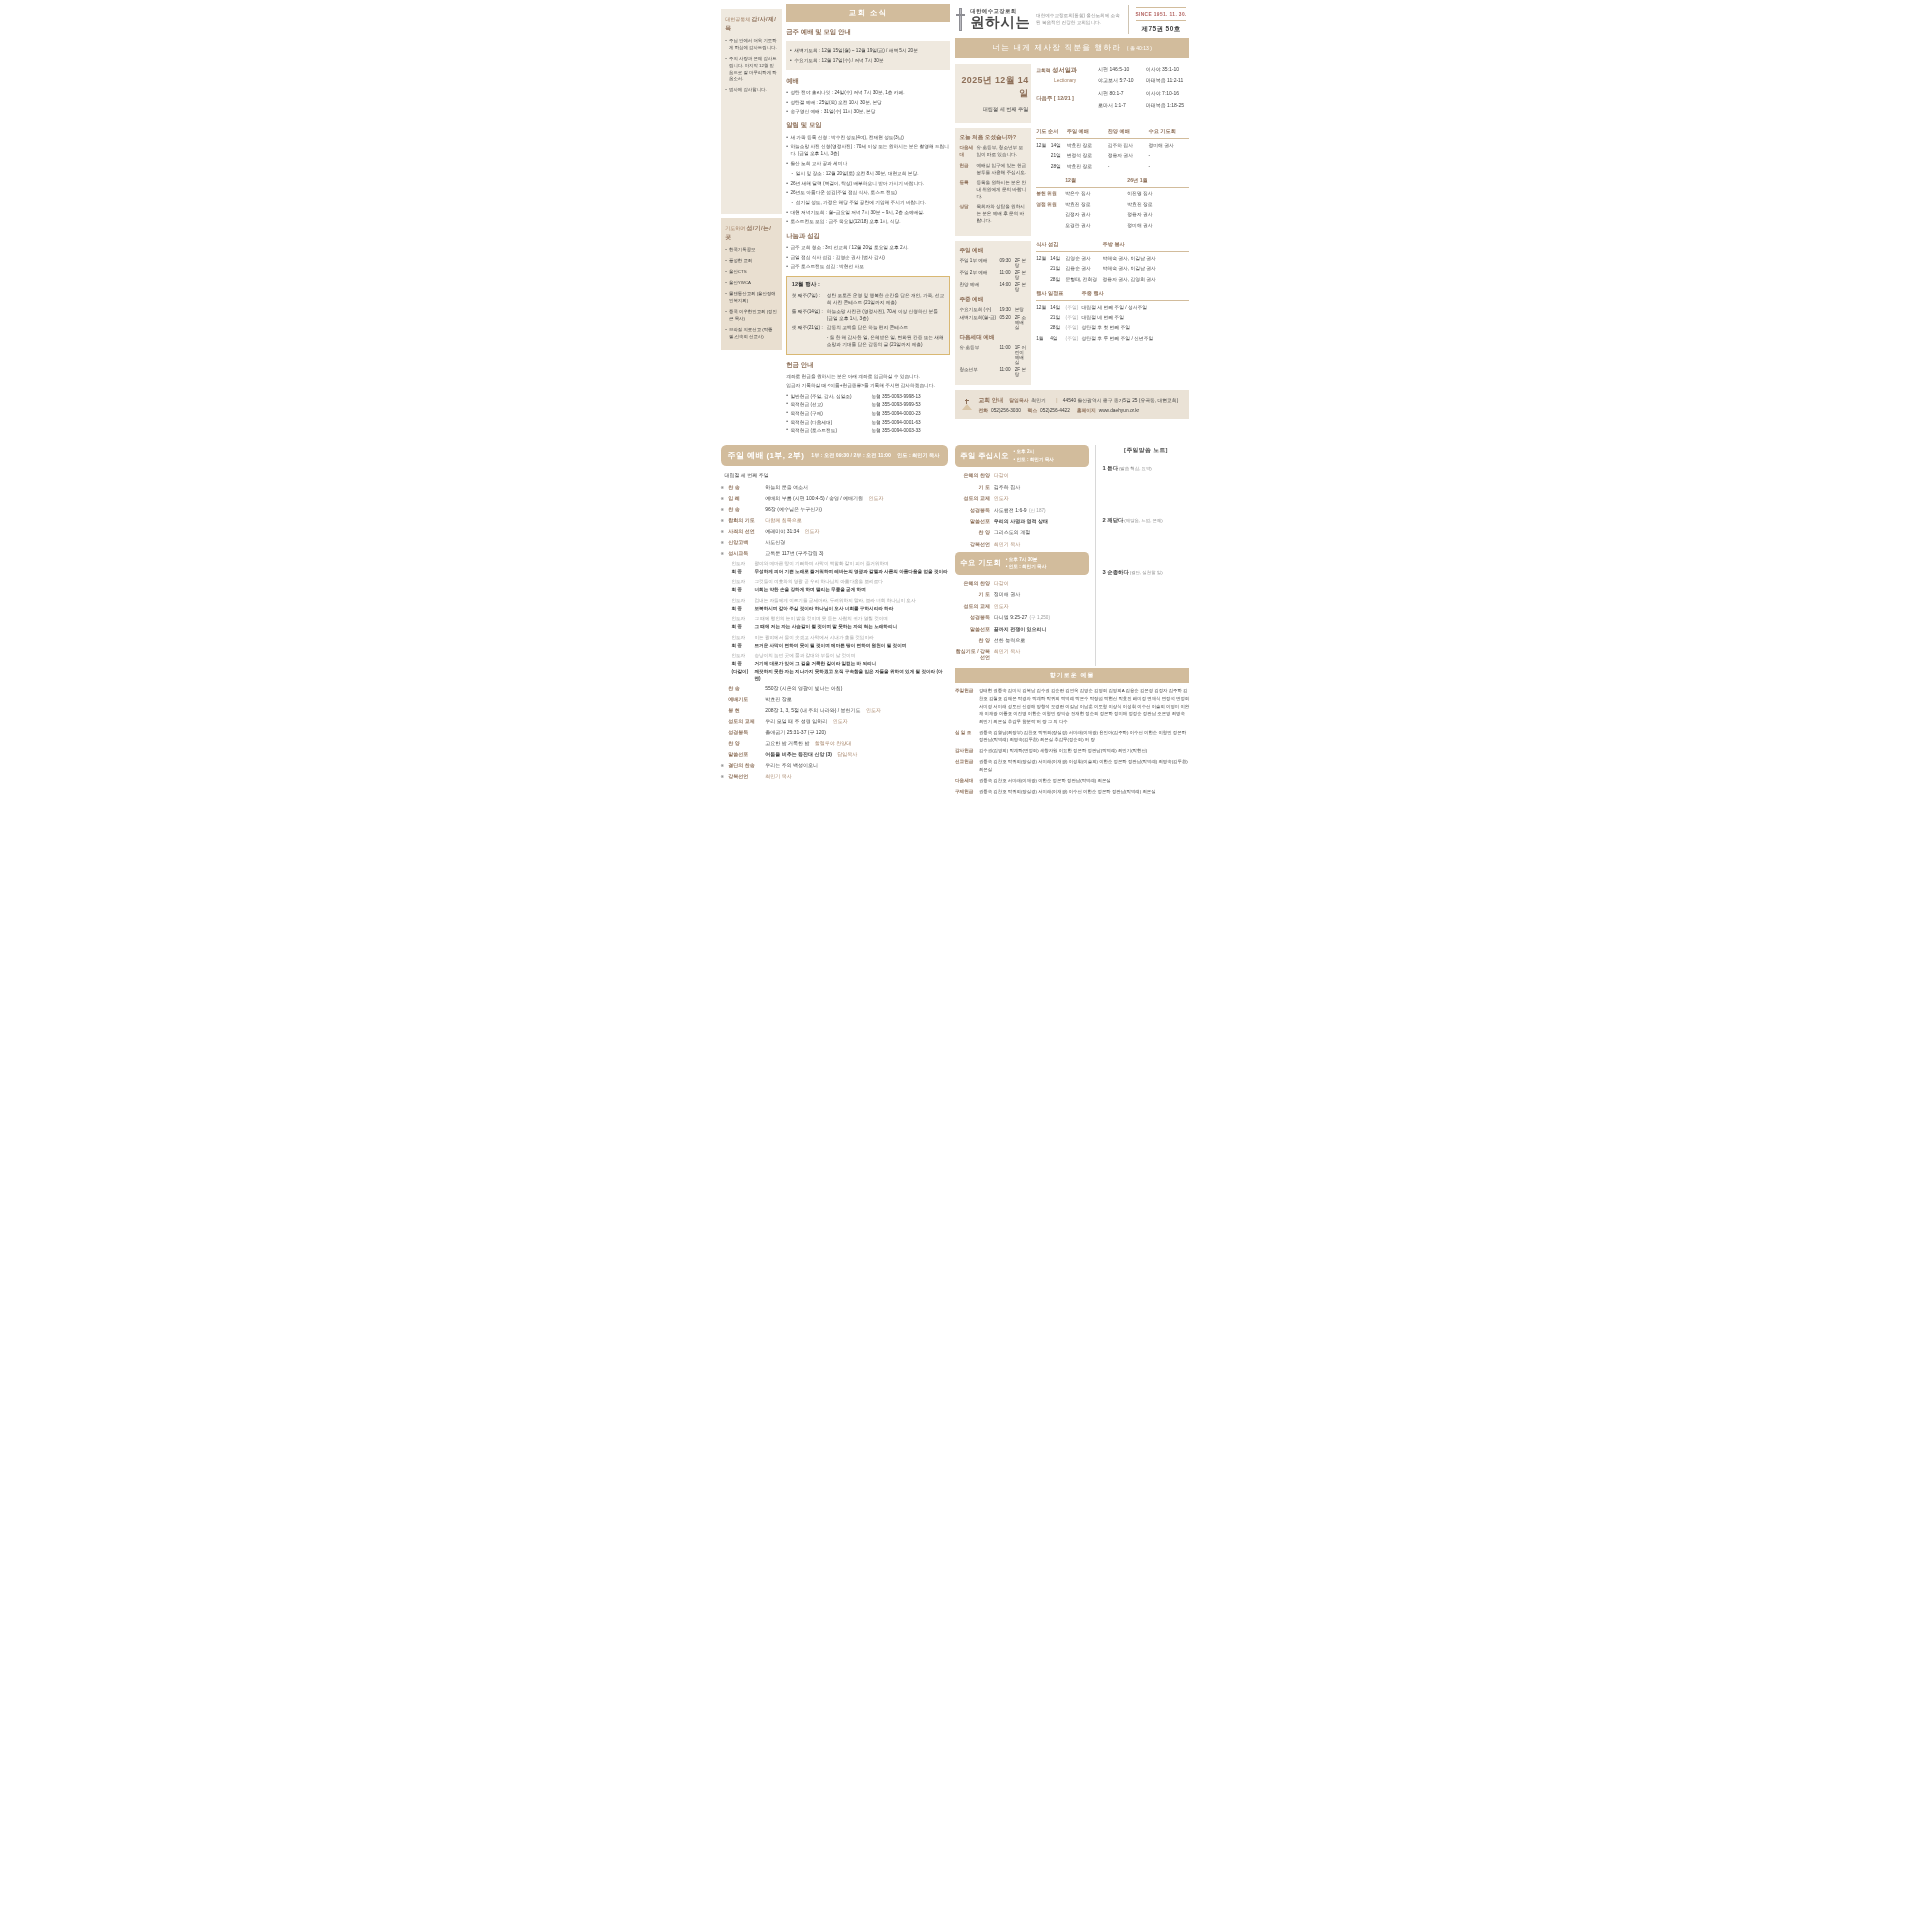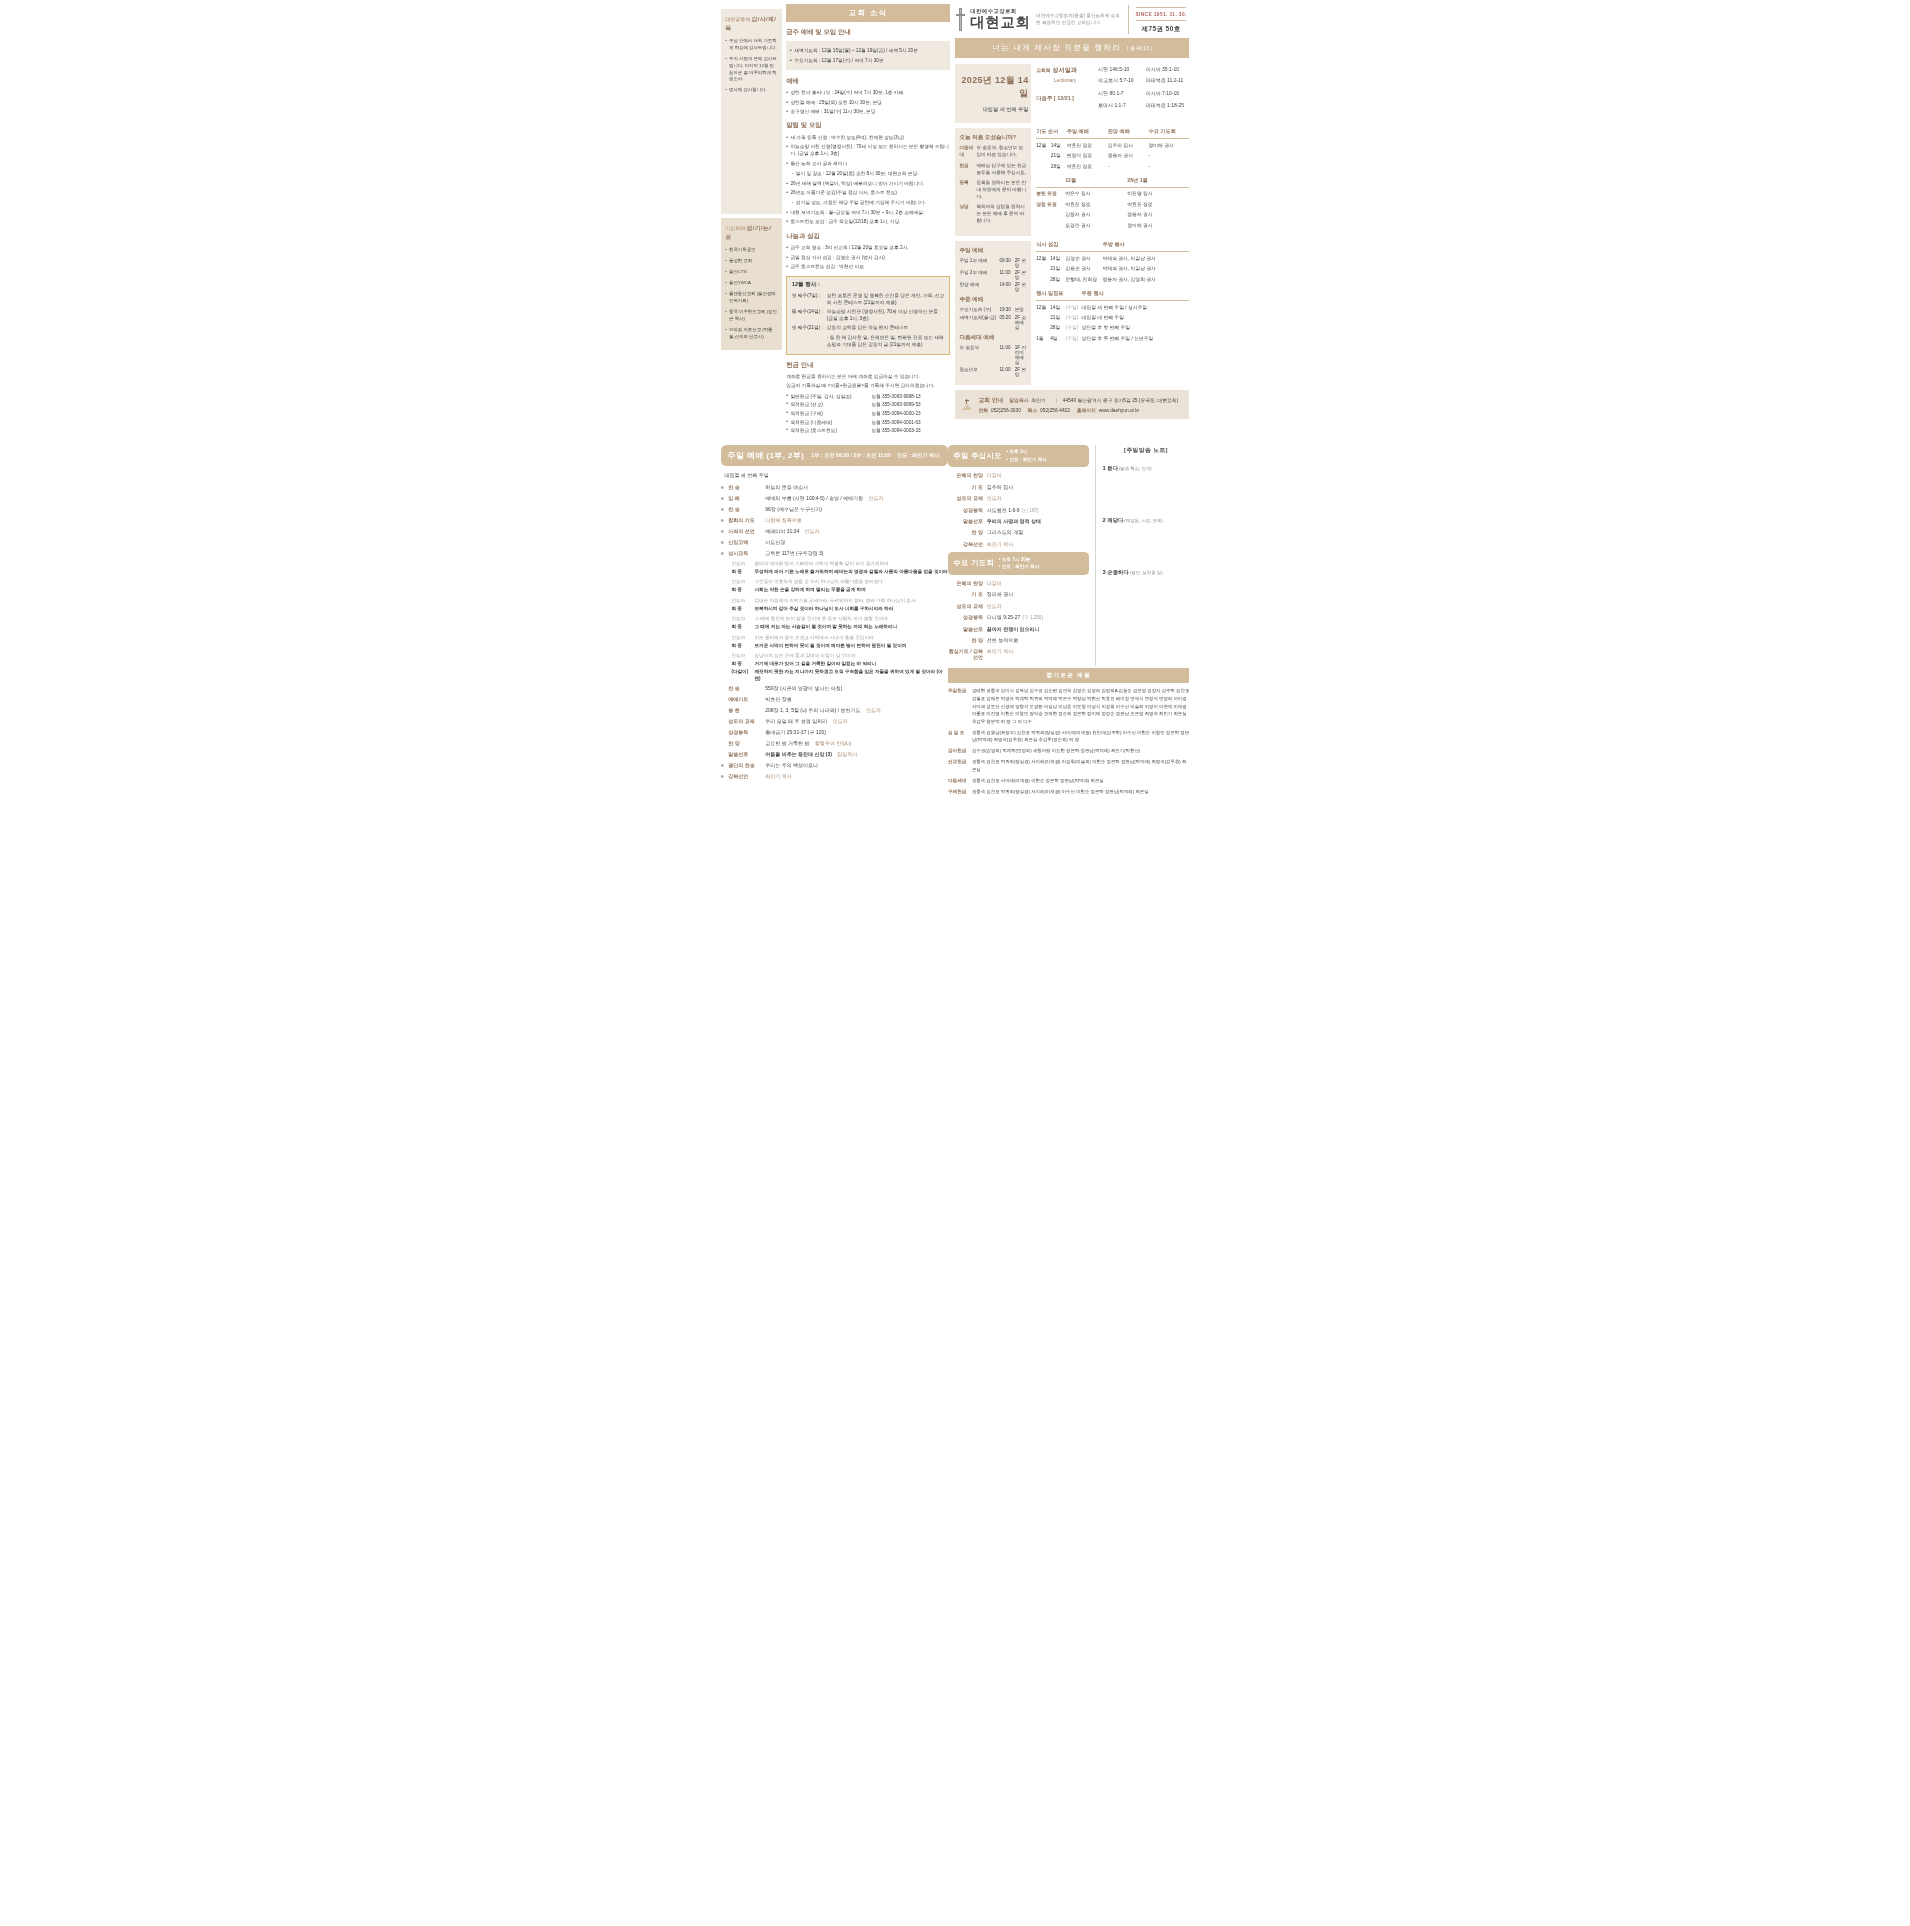--- a/index.html
+++ b/index.html
@@ -98,21 +98,21 @@
   .cf-icon .c-v{width:1.2px;height:5px;background:var(--brown);margin:0 auto;}
   .cf-icon .c-h{width:4.2px;height:1.2px;background:var(--brown);margin:-3.9px auto 2.7px;}
   .cf-icon .roof{width:0;height:0;border-left:5.8px solid transparent;border-right:5.8px solid transparent;border-bottom:6.5px solid #d9c5a6;margin:0 auto;}
   .cf-body{flex:1;}
   .cf-line{font-size:4.8px;line-height:1.9;}
   .cf-title{color:var(--brown);font-size:5.8px;font-weight:bold;margin-right:4.6px;}
   .cf-k{color:var(--brown);font-weight:bold;margin-right:1.5px;}
   .cf-v{margin-right:5.4px;}
   .cf-div{color:#b89f7f;margin:0 3.9px;}
   
-  .bottom-grid{display:grid;grid-template-columns:48.5% 1fr;margin-top:8.5px;}
+  .bottom-grid{display:grid;grid-template-columns:48.5% 1fr;column-gap:7px;margin-top:8.5px;}
   .svc-banner{background:var(--tan);border-radius:5.4px;color:#fff;padding:5.4px 7px;display:flex;align-items:center;flex-wrap:wrap;}
   .svc-title{font-size:8px;font-weight:bold;letter-spacing:0.4px;margin-right:7px;}
   .svc-time{font-size:5.2px;font-weight:bold;margin-right:6.2px;}
   .svc-leader{font-size:5.2px;font-weight:bold;}
   .svc-sub{font-size:5px;margin:5.4px 0 6.2px 3.9px;}
   .o-row{display:grid;grid-template-columns:7.7px 37px 1fr;font-size:5px;margin-bottom:5px;align-items:baseline;}
   .o-mark{color:#555;font-size:4.2px;}
   .o-label{color:var(--brown);font-weight:bold;padding-right:3.9px;text-align:justify;}
   .o-person{color:var(--brown2);margin-left:5.4px;}
   .o-text.accent{color:var(--brown2);}
@@ -334,21 +334,21 @@
     </section>
 
     <section>
       <div class="masthead">
         <div class="logo">
             <div class="lv"></div>
             <div class="lh"></div>
           </div>
         <div class="mh-names">
           <div class="denom">대한예수교장로회</div>
-          <div class="cname">대현교회</div>
+          <div class="cname">원하시는</div>
         </div>
         <div class="tagline">대한예수교장로회(통합) 울산노회에 소속된 복음적인 건강한 교회입니다.</div>
         <div class="vline"></div>
         <div class="issue-box">
           <div class="hr"></div>
           <div class="since">SINCE 1951. 11. 30.</div>
           <div class="hr"></div>
           <div class="issue">제75권 50호</div>
         </div>
       </div>

